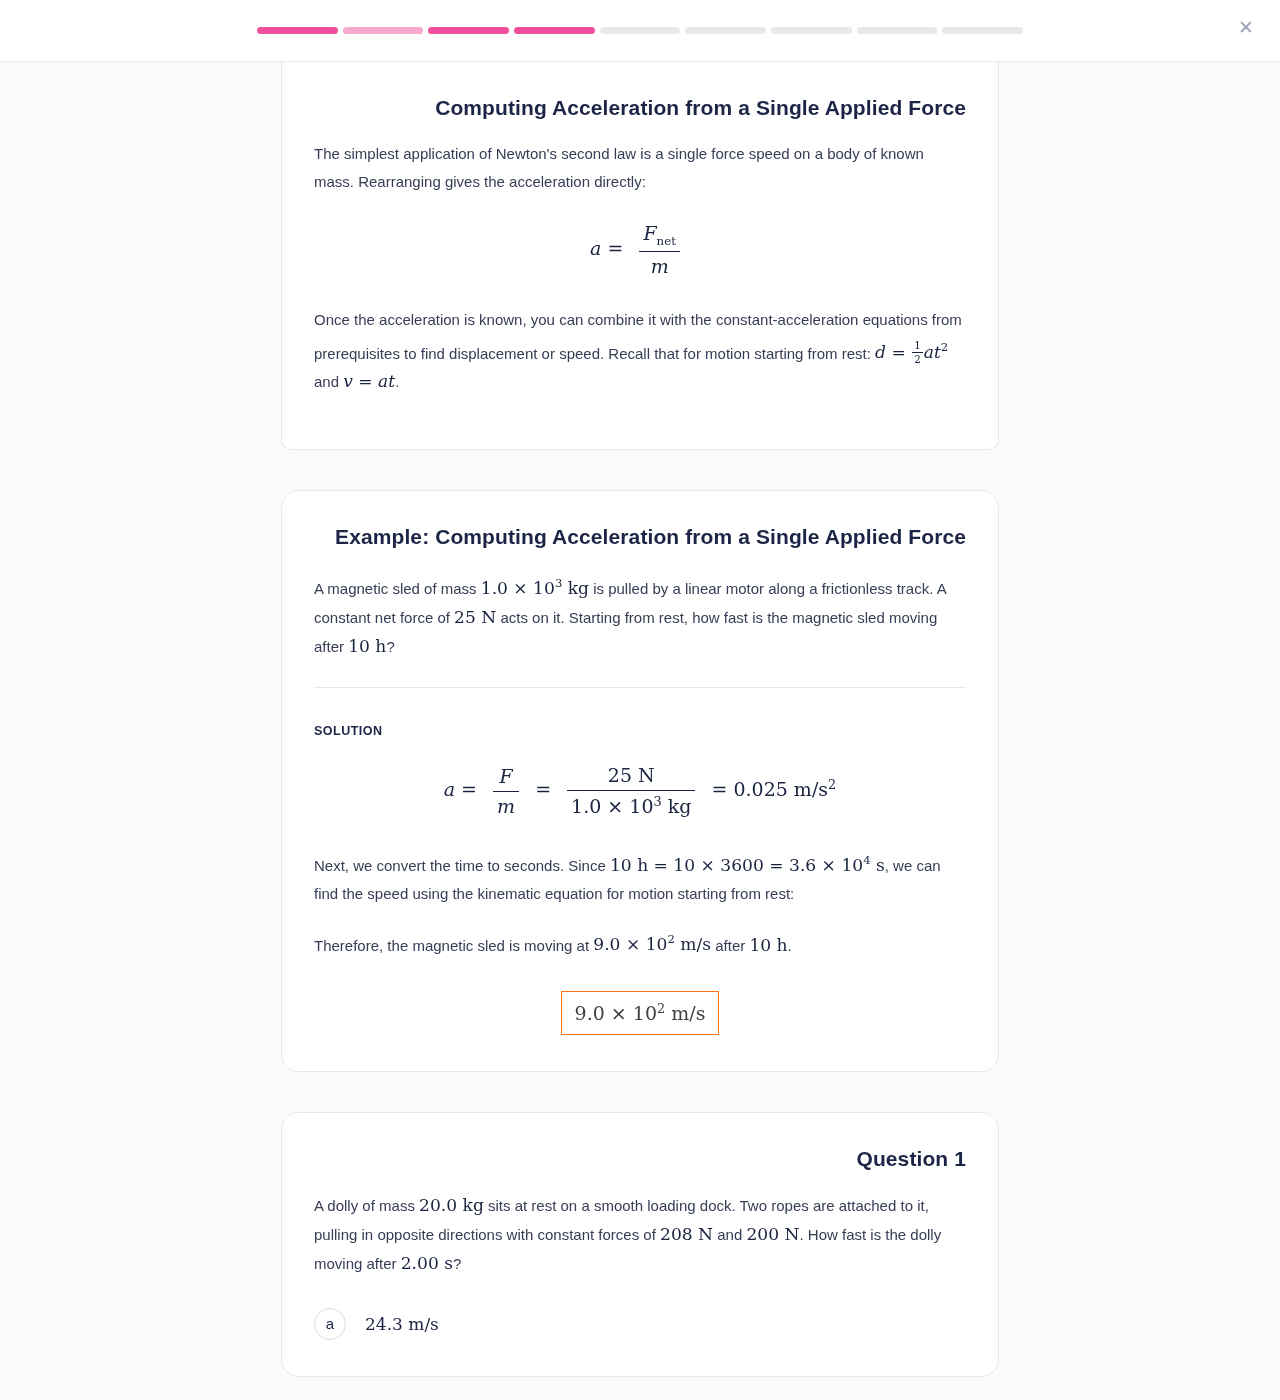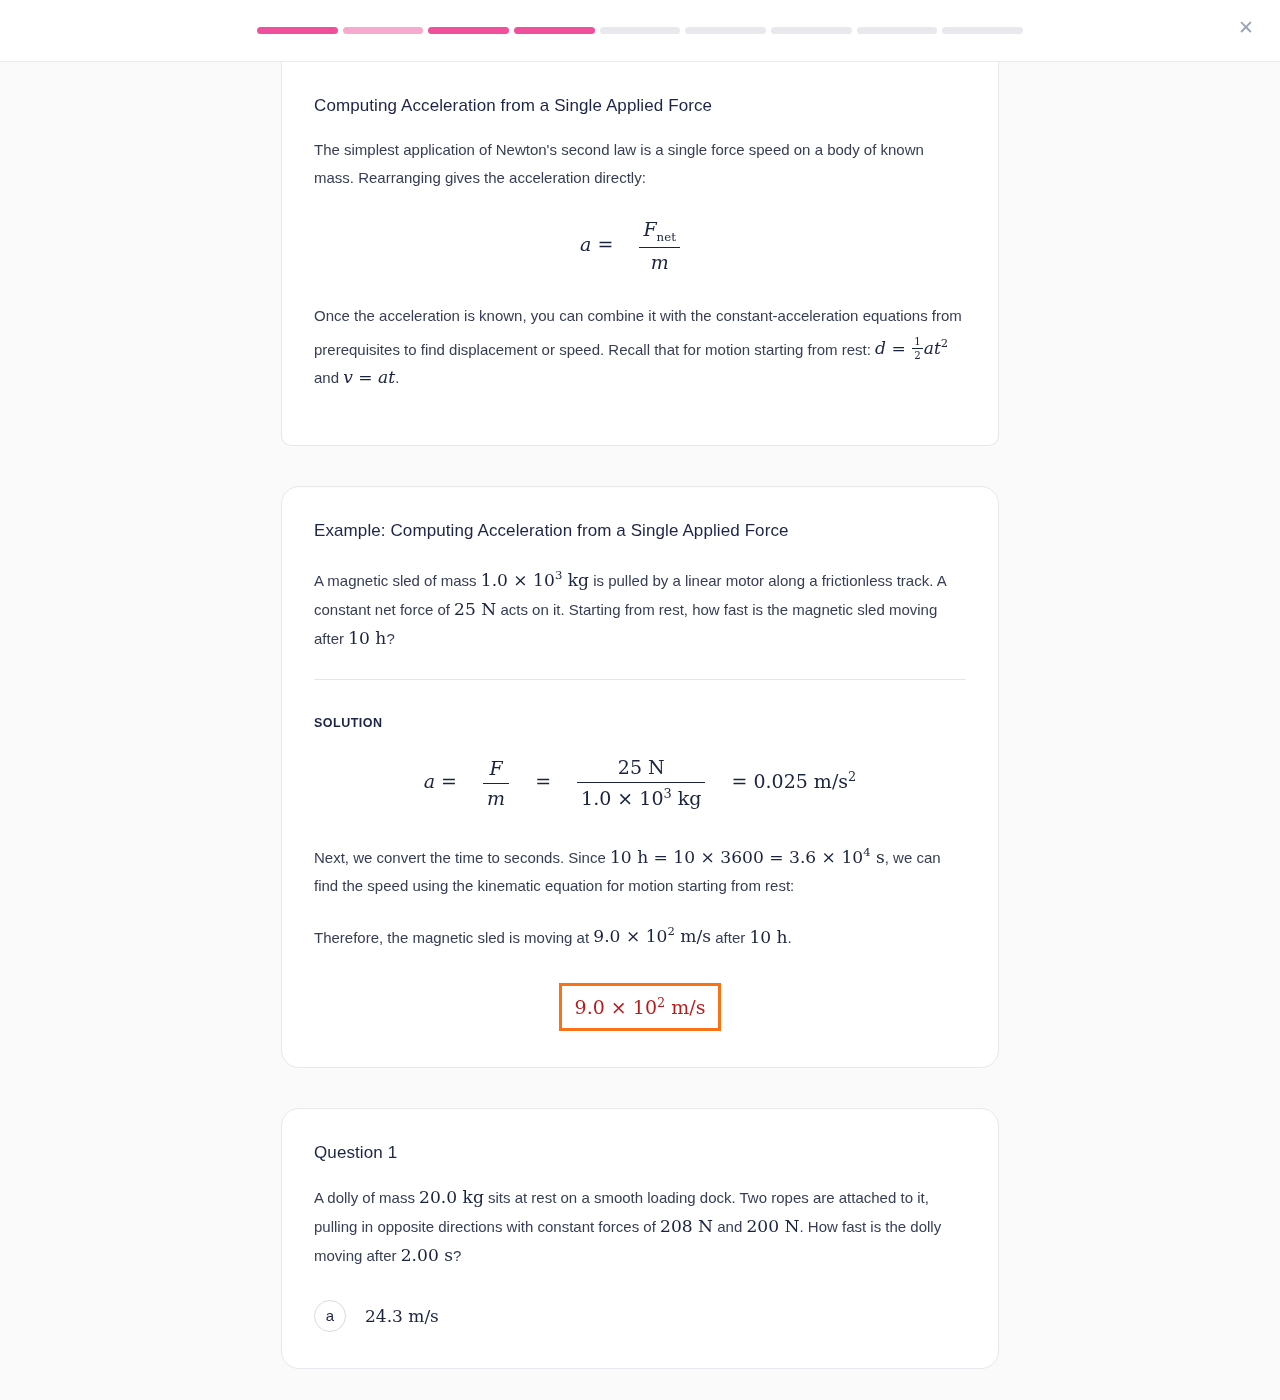--- a/index.html
+++ b/index.html
@@ -18,48 +18,48 @@
                color:#9ba4b5; font-size:19px; line-height:1; cursor:pointer;
                font-family:"DejaVu Sans", sans-serif; }
 
   
   main { width:718px; margin:0 auto; }
   .card { background:#ffffff; border:1px solid #e8e8ec; border-radius:18px;
           padding:34px 32px 36px 32px; }
   .card.clipped-top { border-top:none; border-radius:0 0 10px 10px; }
   .card + .card { margin-top:40px; }
 
-  .card h2 { font-size:17px; font-weight:400; color:#1d2547; letter-spacing:.1px;
-             margin-bottom:20px; }
+  .card h2 { font-size:21px; font-weight:700; color:#1d2547; letter-spacing:.1px;
+             margin-bottom:20px;text-align:right; }
   .card p  { font-size:15px; line-height:28px; color:#363d55; margin-bottom:18px; }
   .card p:last-child { margin-bottom:17px; }
 
   .divider { border:none; border-top:1px solid #e6e6ea; margin:26px 0 28px 0; }
   .solution-label { font-size:12.5px; font-weight:700; letter-spacing:.5px;
                     color:#1d2547; margin-bottom:18px;margin-top:36px; }
 
   
   .im { font-family:"DejaVu Serif", serif; font-size:1.14em; color:#1a2340; }
   .im .v, .dmath .v { font-style:italic; font-family:"DejaVu Serif", serif; }
   .dmath { text-align:center; font-family:"DejaVu Serif", serif; font-size:19px;
            color:#1a2340; margin:26px 0 28px 0; line-height:1.3; }
   sup { font-size:.68em; }
   sub { font-size:.62em; font-style:normal; }
   .frac { display:inline-block; vertical-align:middle; text-align:center;
-          line-height:1.2; margin:0 20px; }
+          line-height:1.2; margin:0 10px; }
   .frac .top { display:block; padding:0 4px 3px; border-bottom:1.5px solid #1a2340; }
   .frac .bot { display:block; padding:3px 4px 0; }
   .sfrac { display:inline-block; vertical-align:-0.45em; text-align:center;
            font-size:.6em; line-height:1.1; margin:0 1px; }
   .sfrac .st { display:block; border-bottom:1px solid #1a2340; padding:0 2px 1px; }
   .sfrac .sb { display:block; padding-top:1px; }
 
   .answer-box-wrap { text-align:center; margin-top:32px; }
-  .answer-box { display:inline-block; border:3px solid #f97316; padding:9px 13px;
-                font-family:"DejaVu Serif", serif; font-size:19px; color:#b91c1c; }
+  .answer-box { display:inline-block; border:1px solid #f97316; padding:9px 13px;
+                font-family:"DejaVu Serif", serif; font-size:19px; color:#404040; }
 
   
   .options { margin-top:30px; }
   .option { display:flex; align-items:center; margin-top:20px; cursor:pointer; }
   .bubble { width:32px; height:32px; border-radius:50%; border:1px solid #d9dbe1;
             display:flex; align-items:center; justify-content:center;
             font-size:15px; color:#1d2547; flex:0 0 32px; }
   .opt-val { margin-left:19px; font-family:"DejaVu Serif", serif; font-size:17px;
              color:#1a2340; }
 </style>

